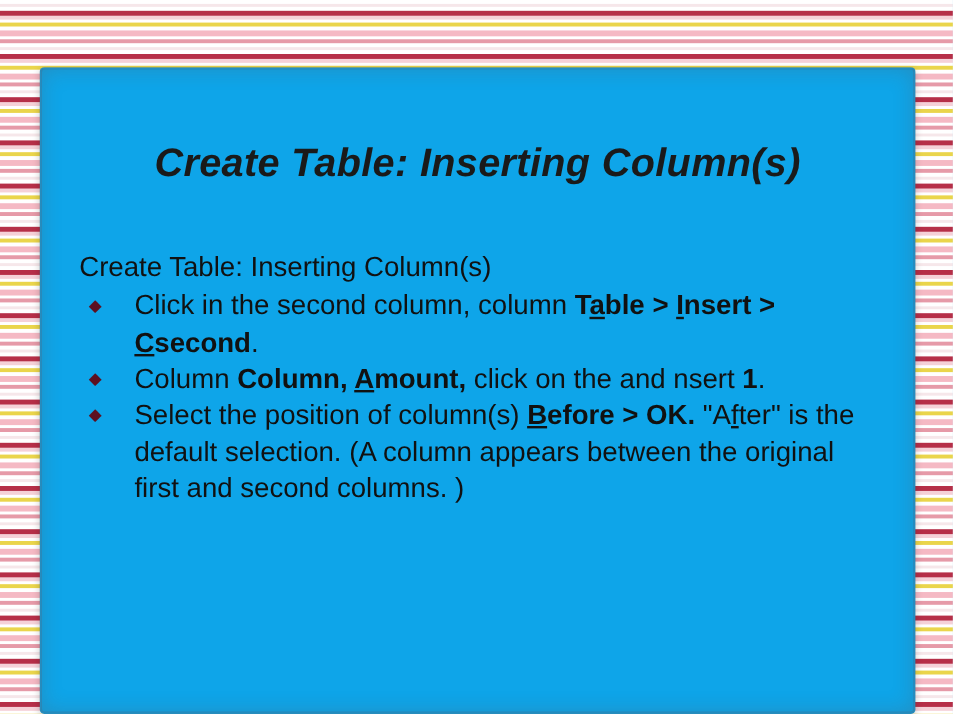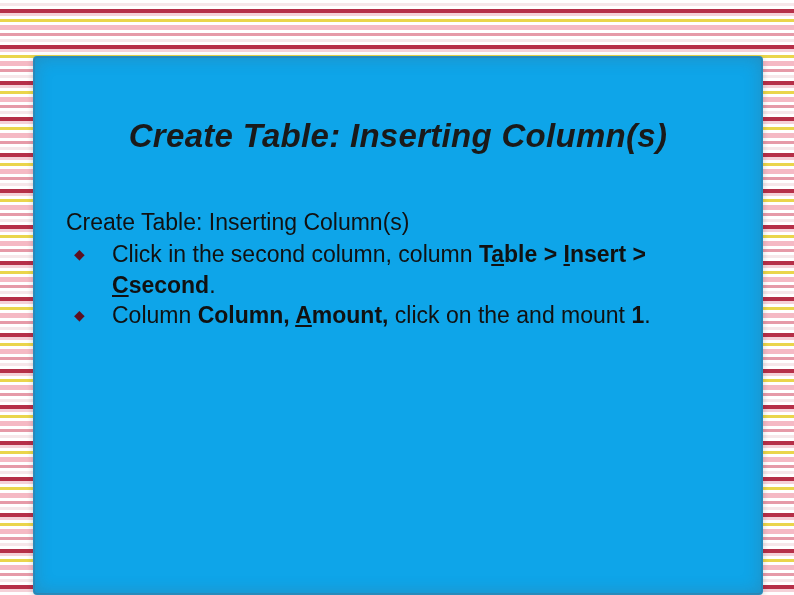--- a/index.html
+++ b/index.html
@@ -48,17 +48,20 @@
   <div class="title">Create Table: Inserting Column(s)</div>
 
   <div class="body">
     <p class="sub">Create Table: Inserting Column(s)</p>
 
     <ul class="bul">
       <li>
         <span>Click in the second column, column </span><span class="b"><span>T</span><span class="mnemonic">a</span><span>ble &gt; </span><span class="mnemonic">I</span><span>nsert &gt; </span><span class="mnemonic">C</span><span>second</span></span><span>.</span>
       </li>
       <li>
-        <span>Column </span><span class="b"><span>Column, </span><span class="mnemonic">A</span><span>mount,</span></span><span> click on the and mount </span><span class="b">1</span><span>.</span>
+        <span>Column </span><span class="b"><span>Column, </span><span class="mnemonic">A</span><span>mount,</span></span><span> click on the and nsert </span><span class="b">1</span><span>.</span>
+      </li>
+      <li>
+        <span>Select the position of column(s) </span><span class="b"><span class="mnemonic">B</span><span>efore &gt; OK.</span></span><span> "A</span><span class="mnemonic">f</span><span>ter" is the default selection. (A column appears between the original first and second columns. )</span>
       </li>
     </ul>
   </div>
 </div>
 
 </body></html>

